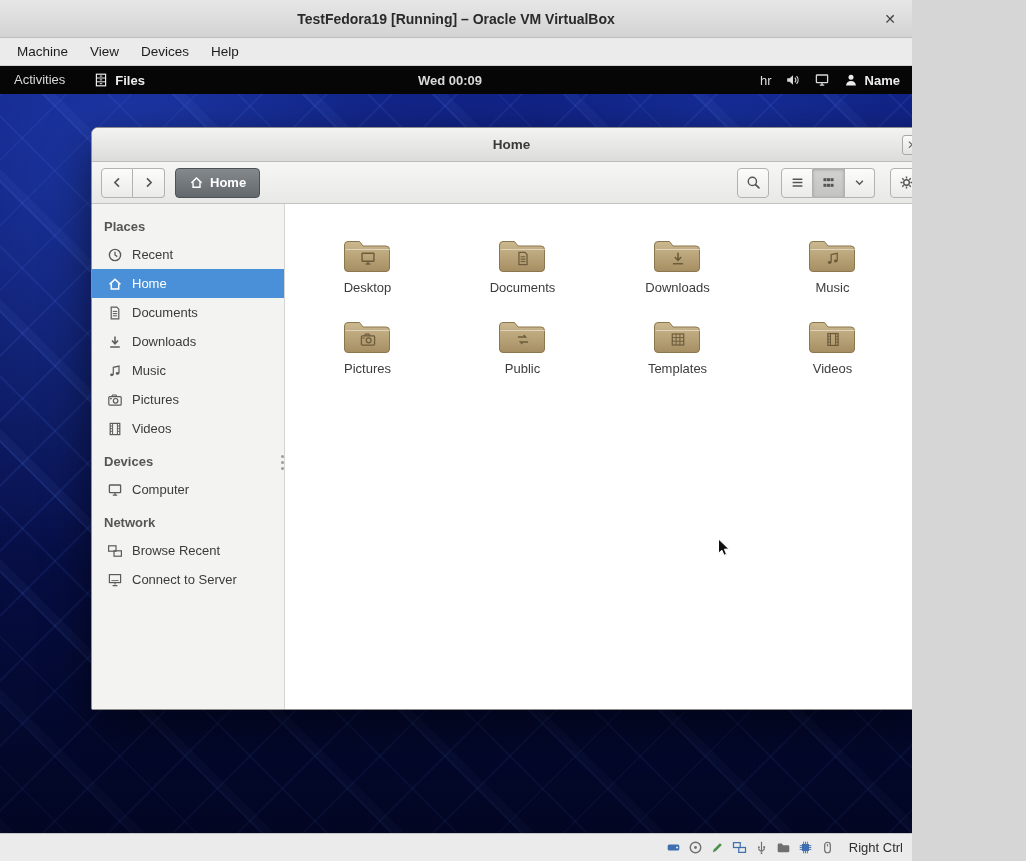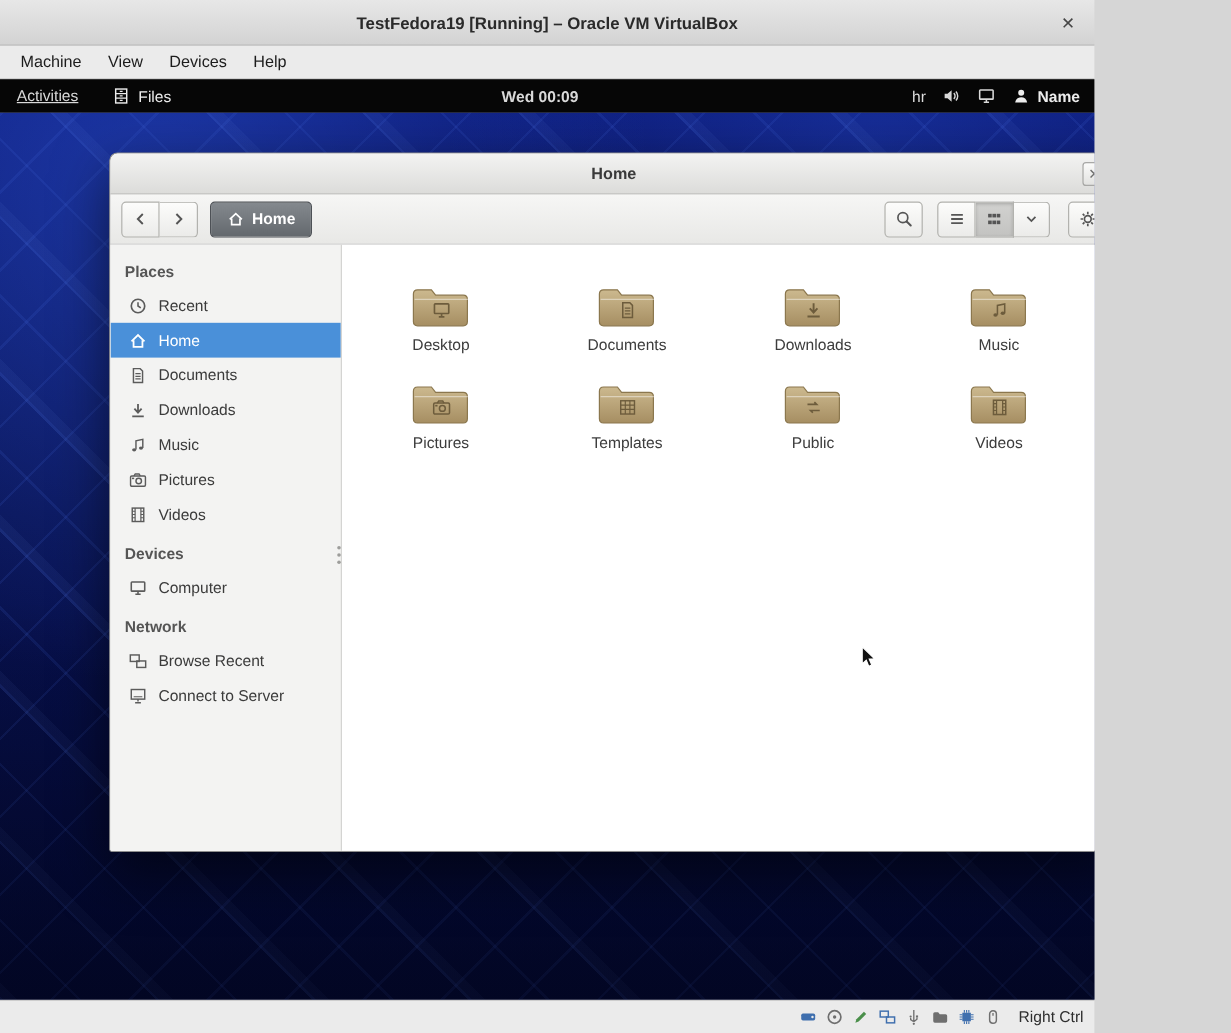--- a/index.html
+++ b/index.html
@@ -30,22 +30,22 @@
     display:flex; align-items:center; padding-left:6px;
   }
   .mb-item { padding:0 11px; font-size:13.5px; color:#1c1c1c; line-height:27px; cursor:default; }
 
   
   .gnome-topbar {
     height:28px; flex:0 0 28px; background:#060606; color:#d9d9d9;
     display:flex; align-items:center; position:relative; font-size:13px;
   }
   .tb-left { display:flex; align-items:center; height:100%; }
-  .tb-activities { padding:0 14px; line-height:28px;text-decoration:underline; }
-  .tb-app { display:flex; align-items:center; gap:6px; margin-left:14px; font-weight:normal; color:#ececec; }
+  .tb-activities { padding:0 14px; line-height:28px; }
+  .tb-app { display:flex; align-items:center; gap:6px; margin-left:14px; font-weight:bold; color:#ececec; }
   .tb-app .ico, .tb-right .ico { width:16px; height:16px; display:inline-flex; }
   .tb-clock { position:absolute; left:0; right:12px; text-align:center; font-weight:bold; pointer-events:none; }
   .tb-right { margin-left:auto; display:flex; align-items:center; gap:13px; padding-right:12px; }
   .tb-kbd { color:#dddddd; }
   .tb-user { display:flex; align-items:center; gap:6px; font-weight:bold; color:#ececec; }
   [data-icon] svg { width:100%; height:100%; display:block; }
 
   
   .desktop {
     flex:1 1 auto; position:relative; overflow:hidden;
@@ -467,35 +467,35 @@
                     <rect x="3" y="6" width="1.8" height="1.3" fill="currentColor"></rect>
                   </svg>
                 </svg></div>
               <div class="fl-label">Pictures</div>
             </div>
             <div class="folder">
               <div class="fl-icon"><svg width="50" height="40" viewBox="0 0 50 40">
                   <path d="M1.5 9q0-3.5 3.5-3.5h11.5l3.5 4.5h23q3.5 0 3.5 3.5v18.5q0 3.5-3.5 3.5H5q-3.5 0-3.5-3.5z" fill="url(#fg)" stroke="#8b774e" stroke-width="1"></path>
                   <path d="M2.5 13.5h45" stroke="rgba(255,255,255,.45)" stroke-width="1"></path>
                   <svg x="16.5" y="14" width="17" height="17" viewBox="0 0 16 16" style="color:#6d5c3c">
+                    <path d="M3.2 5.6h7.2L8.6 3.8M12.8 10.4H5.6l1.8 1.8" fill="none" stroke="currentColor" stroke-width="1.3"></path>
+                  </svg>
+                </svg></div>
+              <div class="fl-label">Public</div>
+            </div>
+            <div class="folder">
+              <div class="fl-icon"><svg width="50" height="40" viewBox="0 0 50 40">
+                  <path d="M1.5 9q0-3.5 3.5-3.5h11.5l3.5 4.5h23q3.5 0 3.5 3.5v18.5q0 3.5-3.5 3.5H5q-3.5 0-3.5-3.5z" fill="url(#fg)" stroke="#8b774e" stroke-width="1"></path>
+                  <path d="M2.5 13.5h45" stroke="rgba(255,255,255,.45)" stroke-width="1"></path>
+                  <svg x="16.5" y="14" width="17" height="17" viewBox="0 0 16 16" style="color:#6d5c3c">
                     <rect x="2.6" y="2.8" width="10.8" height="10.4" fill="none" stroke="currentColor" stroke-width="1.1"></rect>
                     <path d="M2.6 6.2h10.8M2.6 9.6h10.8M6.2 2.8v10.4M9.8 2.8v10.4" stroke="currentColor" stroke-width="0.9"></path>
                   </svg>
                 </svg></div>
               <div class="fl-label">Templates</div>
-            </div>
-            <div class="folder">
-              <div class="fl-icon"><svg width="50" height="40" viewBox="0 0 50 40">
-                  <path d="M1.5 9q0-3.5 3.5-3.5h11.5l3.5 4.5h23q3.5 0 3.5 3.5v18.5q0 3.5-3.5 3.5H5q-3.5 0-3.5-3.5z" fill="url(#fg)" stroke="#8b774e" stroke-width="1"></path>
-                  <path d="M2.5 13.5h45" stroke="rgba(255,255,255,.45)" stroke-width="1"></path>
-                  <svg x="16.5" y="14" width="17" height="17" viewBox="0 0 16 16" style="color:#6d5c3c">
-                    <path d="M3.2 5.6h7.2L8.6 3.8M12.8 10.4H5.6l1.8 1.8" fill="none" stroke="currentColor" stroke-width="1.3"></path>
-                  </svg>
-                </svg></div>
-              <div class="fl-label">Public</div>
             </div>
             <div class="folder">
               <div class="fl-icon"><svg width="50" height="40" viewBox="0 0 50 40">
                   <path d="M1.5 9q0-3.5 3.5-3.5h11.5l3.5 4.5h23q3.5 0 3.5 3.5v18.5q0 3.5-3.5 3.5H5q-3.5 0-3.5-3.5z" fill="url(#fg)" stroke="#8b774e" stroke-width="1"></path>
                   <path d="M2.5 13.5h45" stroke="rgba(255,255,255,.45)" stroke-width="1"></path>
                   <svg x="16.5" y="14" width="17" height="17" viewBox="0 0 16 16" style="color:#6d5c3c">
                     <rect x="3.2" y="2.4" width="9.6" height="11.2" fill="none" stroke="currentColor" stroke-width="1.2"></rect>
                     <path d="M5.6 2.4v11.2M10.4 2.4v11.2" stroke="currentColor" stroke-width="1"></path>
                     <path d="M3.2 5h2.4M3.2 7.7h2.4M3.2 10.4h2.4M10.4 5h2.4M10.4 7.7h2.4M10.4 10.4h2.4" stroke="currentColor" stroke-width="0.9"></path>
                   </svg>

